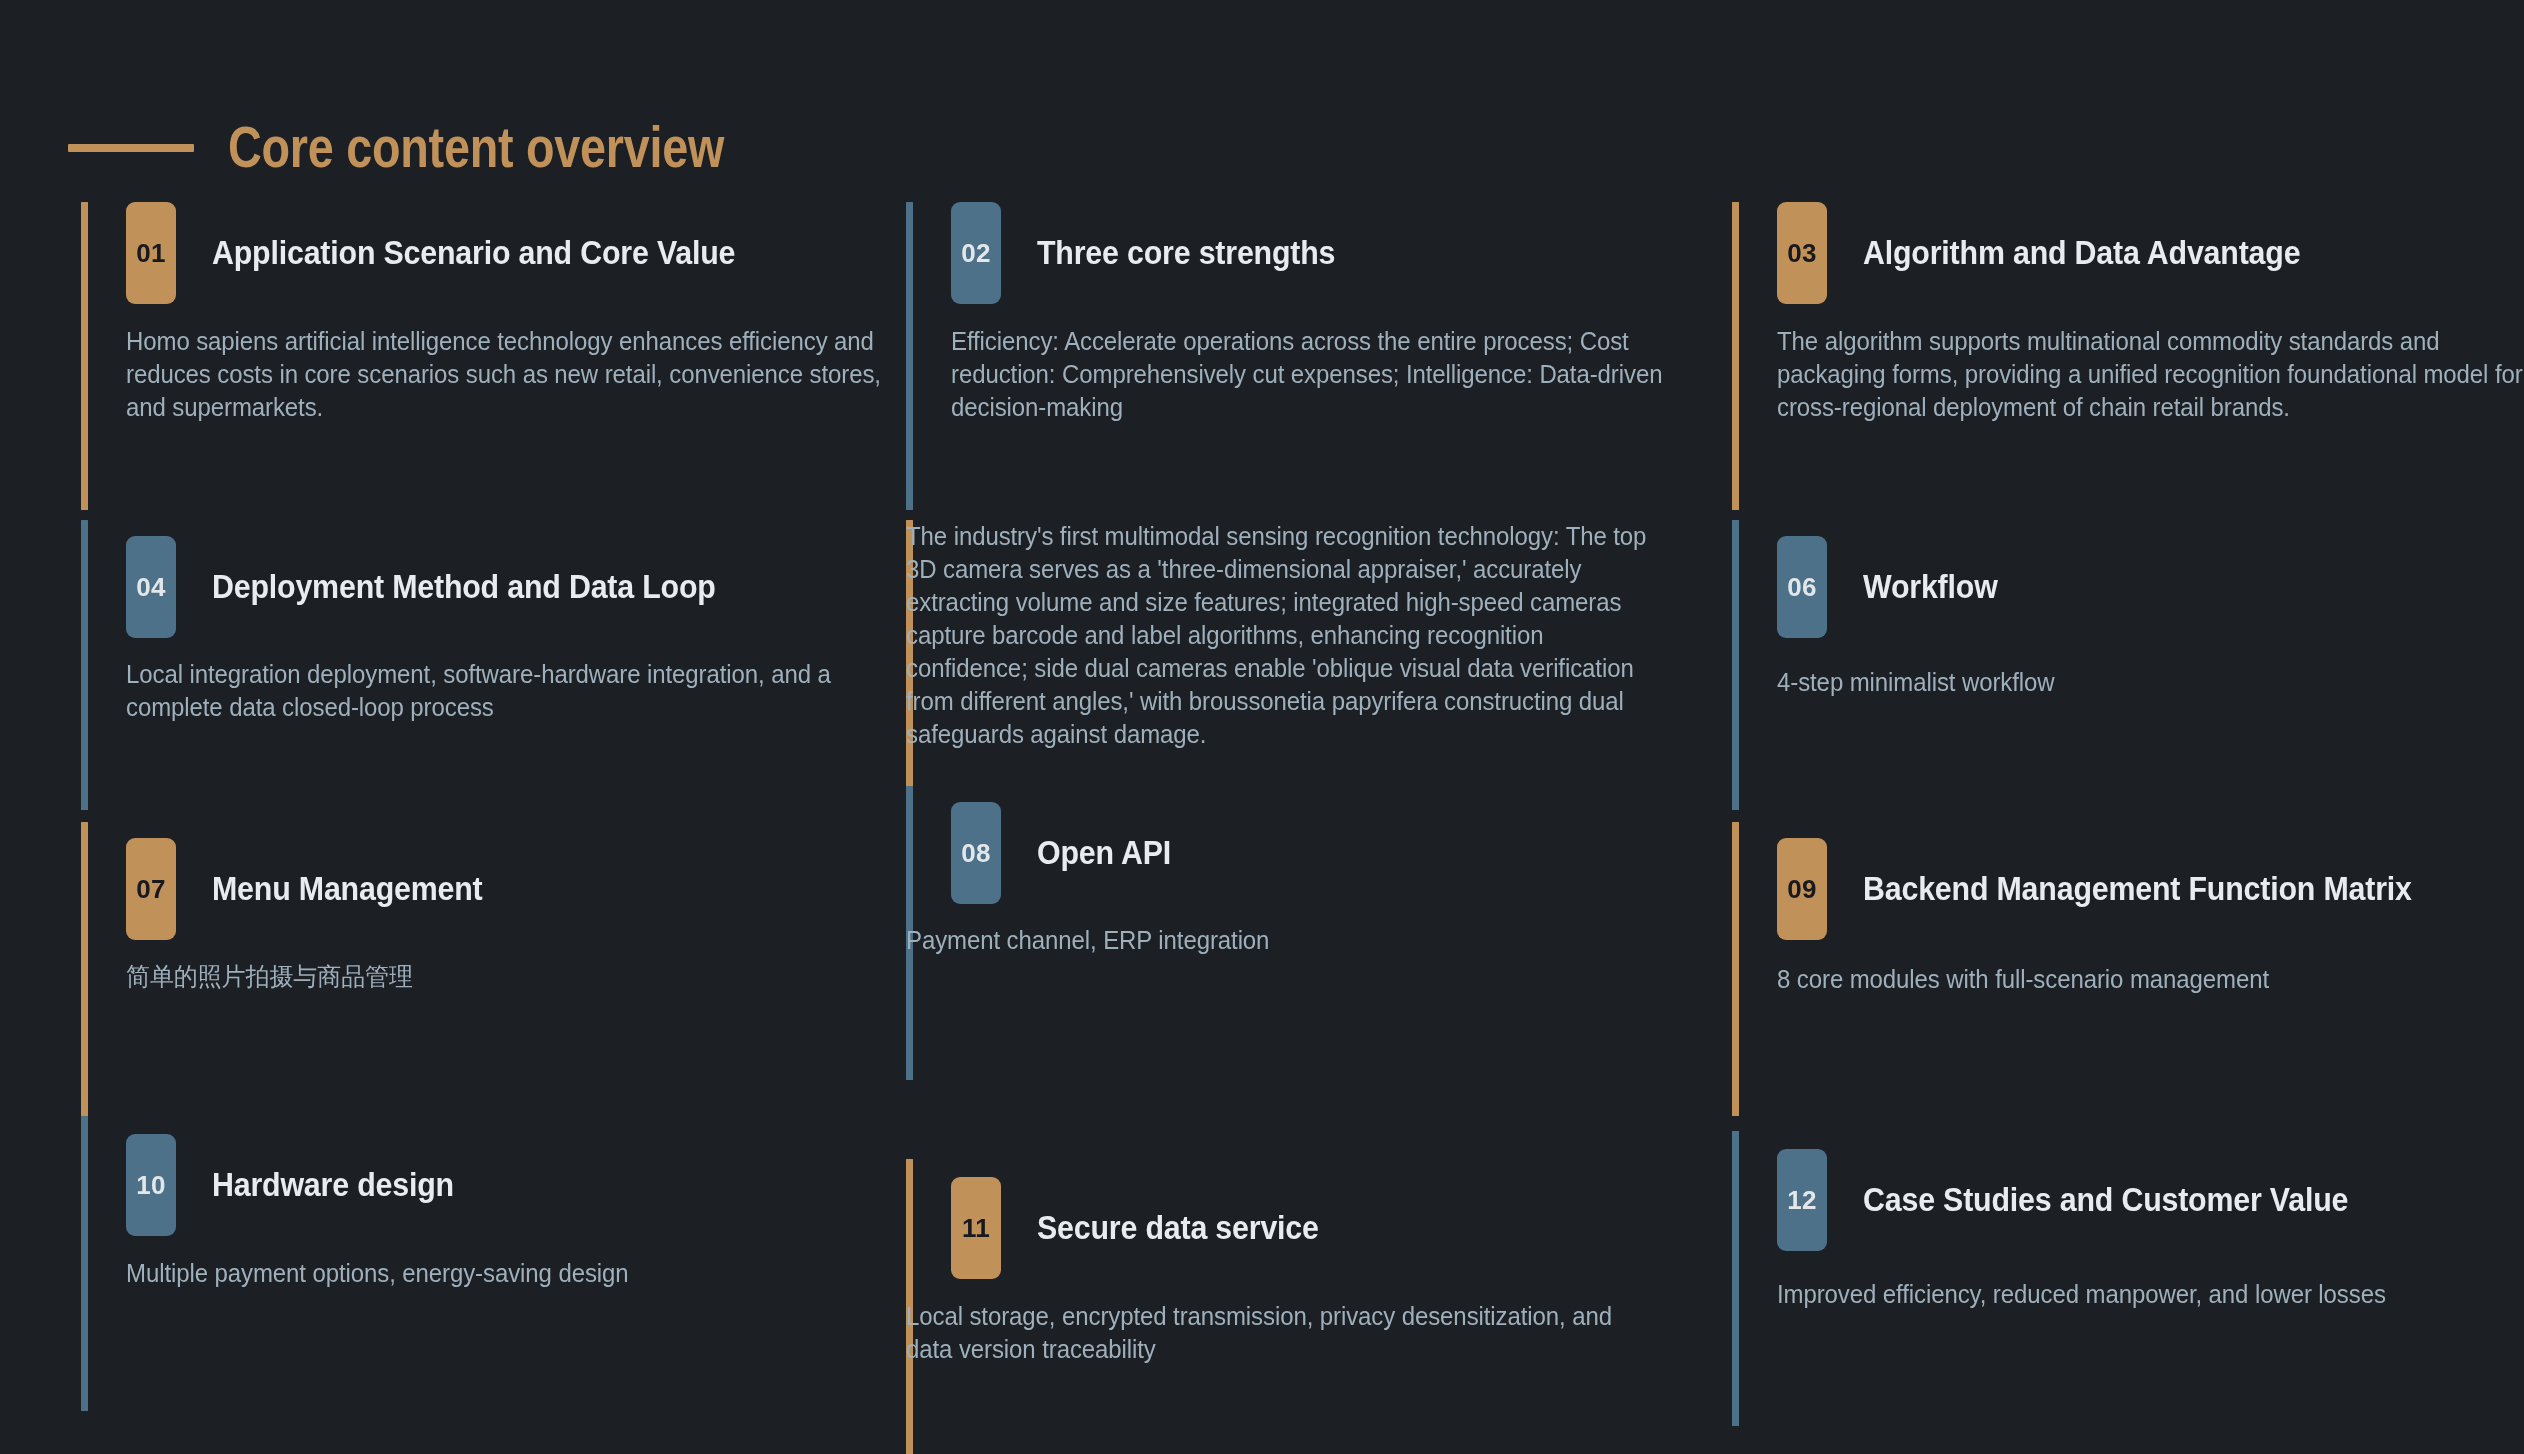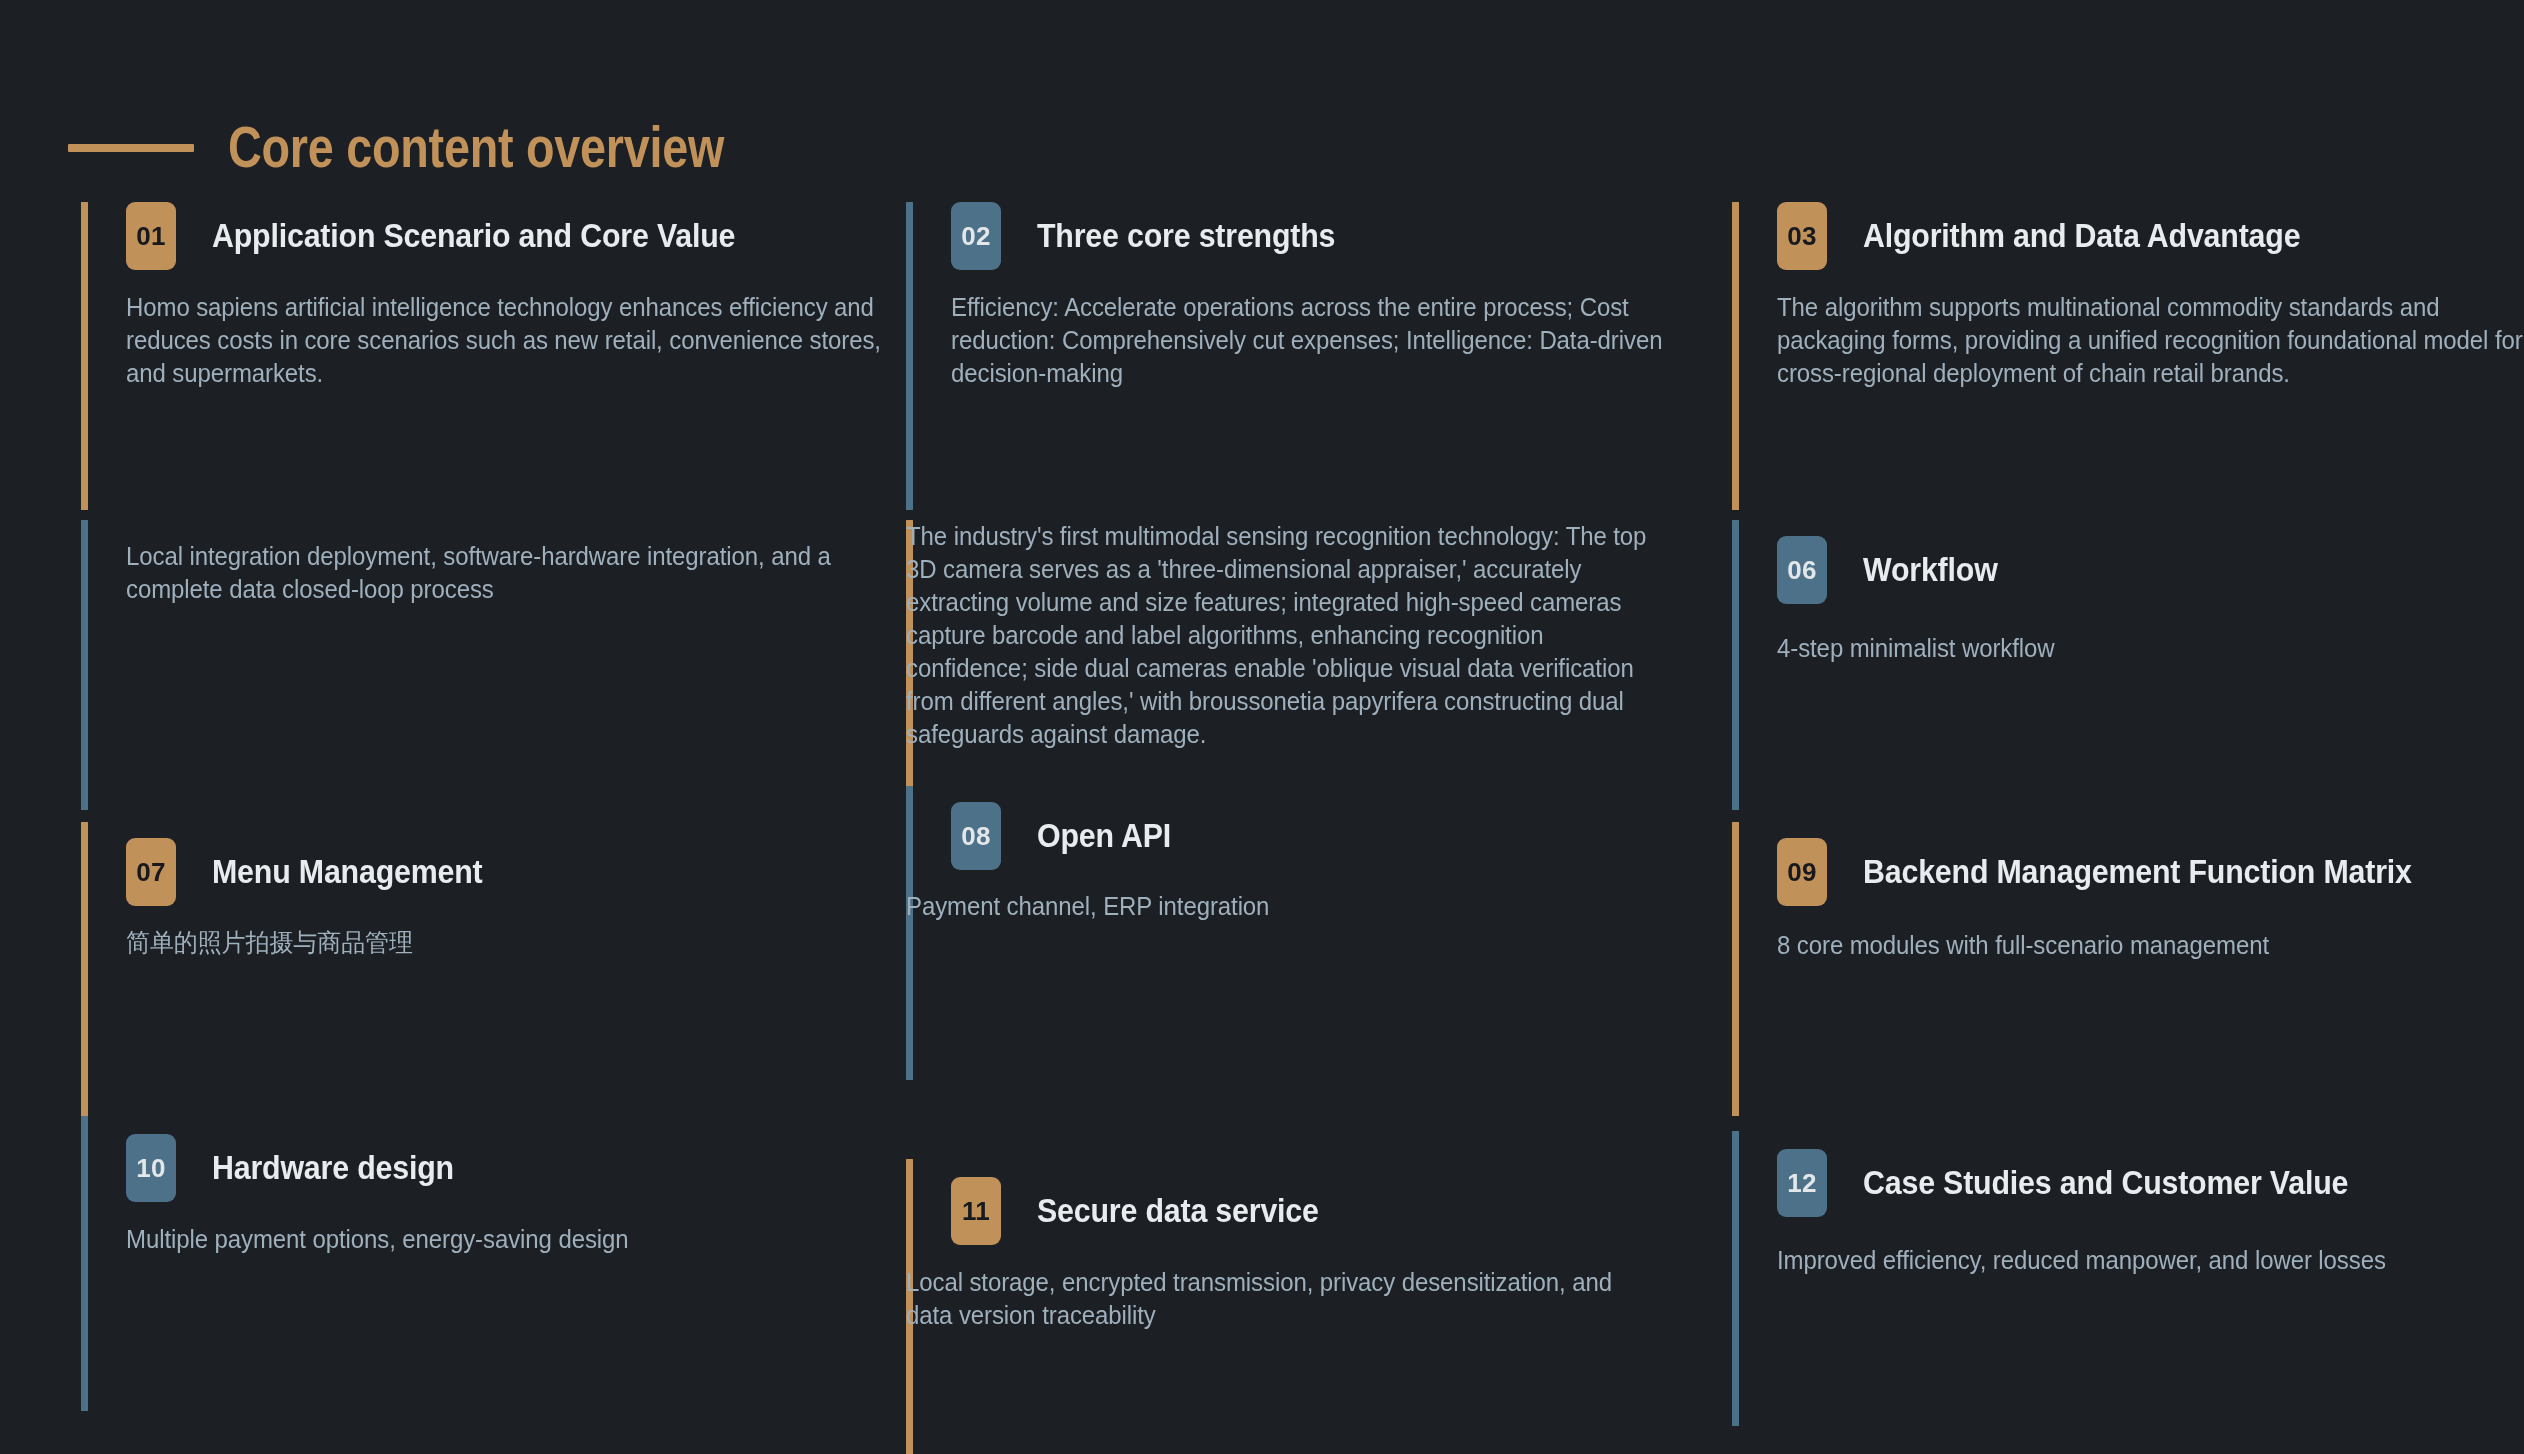--- a/index.html
+++ b/index.html
@@ -86,21 +86,21 @@
   .bar-orange { background: #c1915a; }
   .bar-blue   { background: #4c7189; }
 
   .card-head {
     display: flex;
     align-items: center;
   }
 
   .badge {
     width: 50px;
-    height: 68px;
+    height: 102px;
     border-radius: 9px;
     flex: none;
     display: flex;
     align-items: center;
     justify-content: center;
     font-size: 26px;
     font-weight: 700;
     letter-spacing: 0.3px;
   }
   .badge-orange {
@@ -152,20 +152,24 @@
         <div class="card-bar bar-orange" style="height:308px;"></div>
         <div class="card-head">
           <div class="badge badge-orange">01</div>
           <div class="card-title">Application Scenario and Core Value</div>
         </div>
         <div class="card-body" style="margin-top:21px; width:793px;">Homo sapiens artificial intelligence technology enhances efficiency and reduces costs in core scenarios such as new retail, convenience stores, and supermarkets.</div>
       </div>
 
       <div class="card" style="top:318px;">
         <div class="card-bar bar-blue" style="height:290px;"></div>
+        <div class="card-head" style="margin-top:16px;">
+          <div class="badge badge-blue">04</div>
+          <div class="card-title">Deployment Method and Data Loop</div>
+        </div>
         <div class="card-body" style="margin-top:20px; width:793px;">Local integration deployment, software-hardware integration, and a complete data closed-loop process</div>
       </div>
 
       <div class="card" style="top:620px;">
         <div class="card-bar bar-orange" style="height:294px;"></div>
         <div class="card-head" style="margin-top:16px;">
           <div class="badge badge-orange">07</div>
           <div class="card-title">Menu Management</div>
         </div>
         <div class="card-body" style="margin-top:20px; width:793px;">简单的照片拍摄与商品管理</div>

